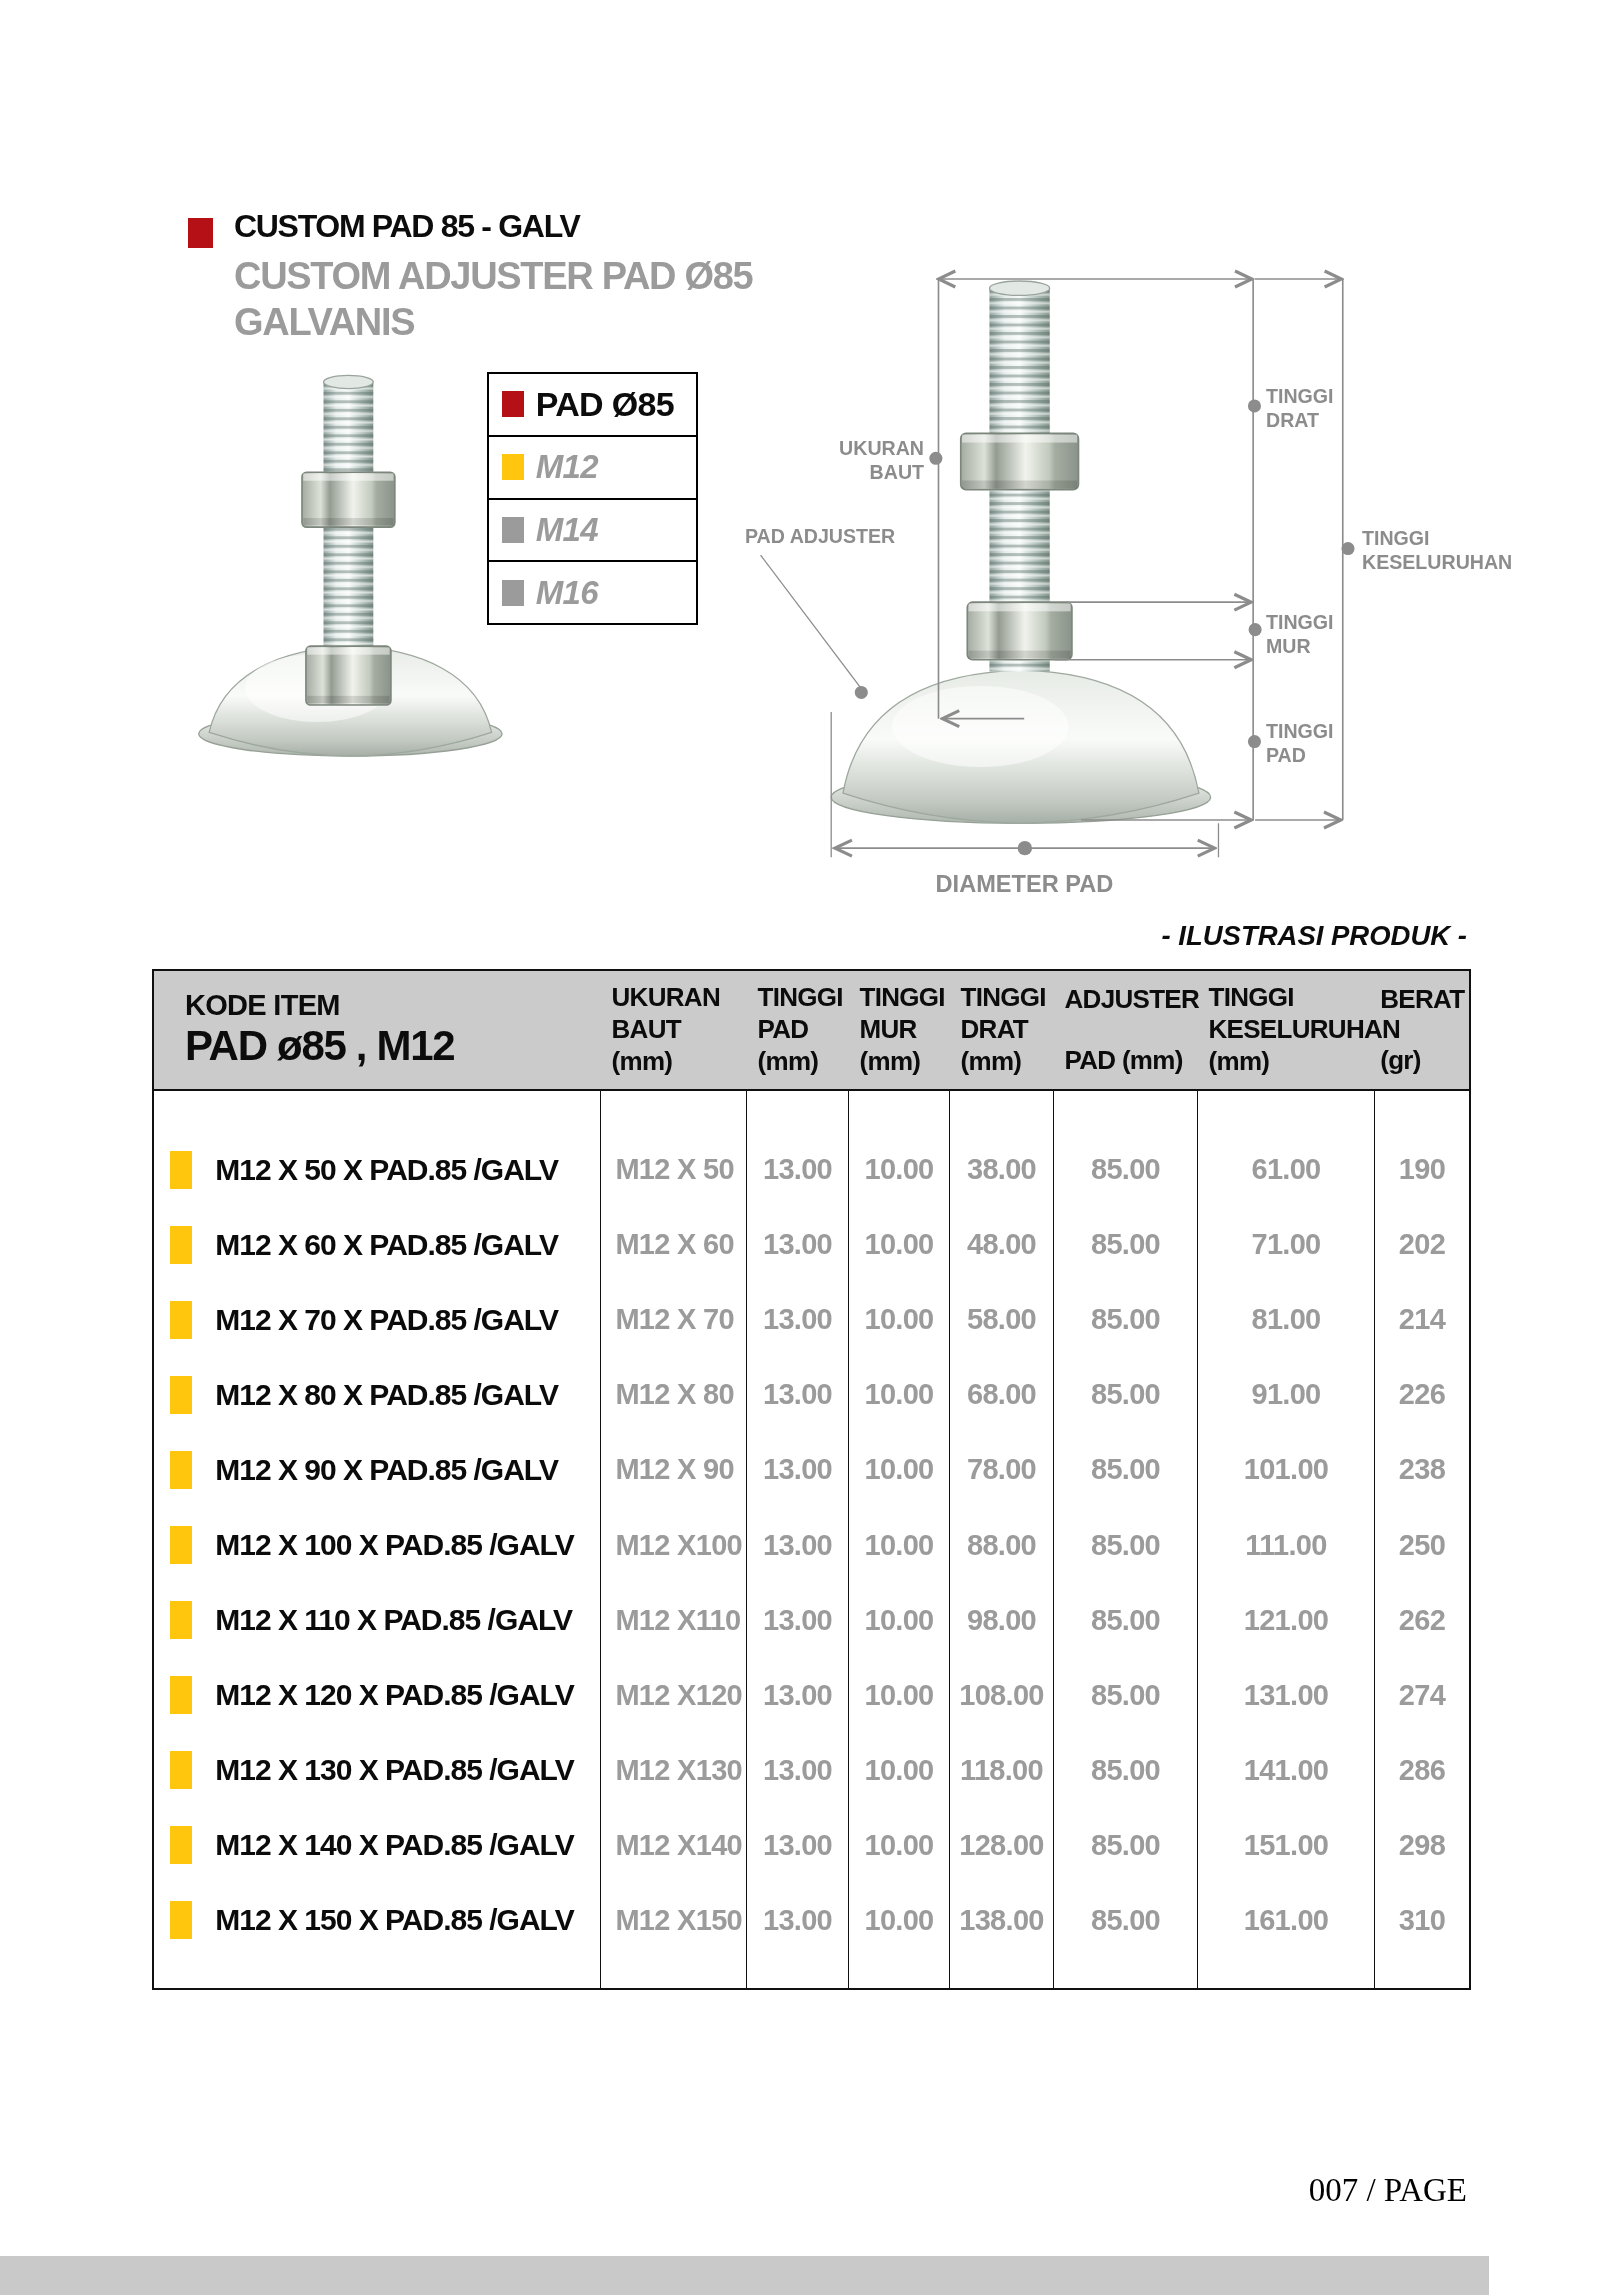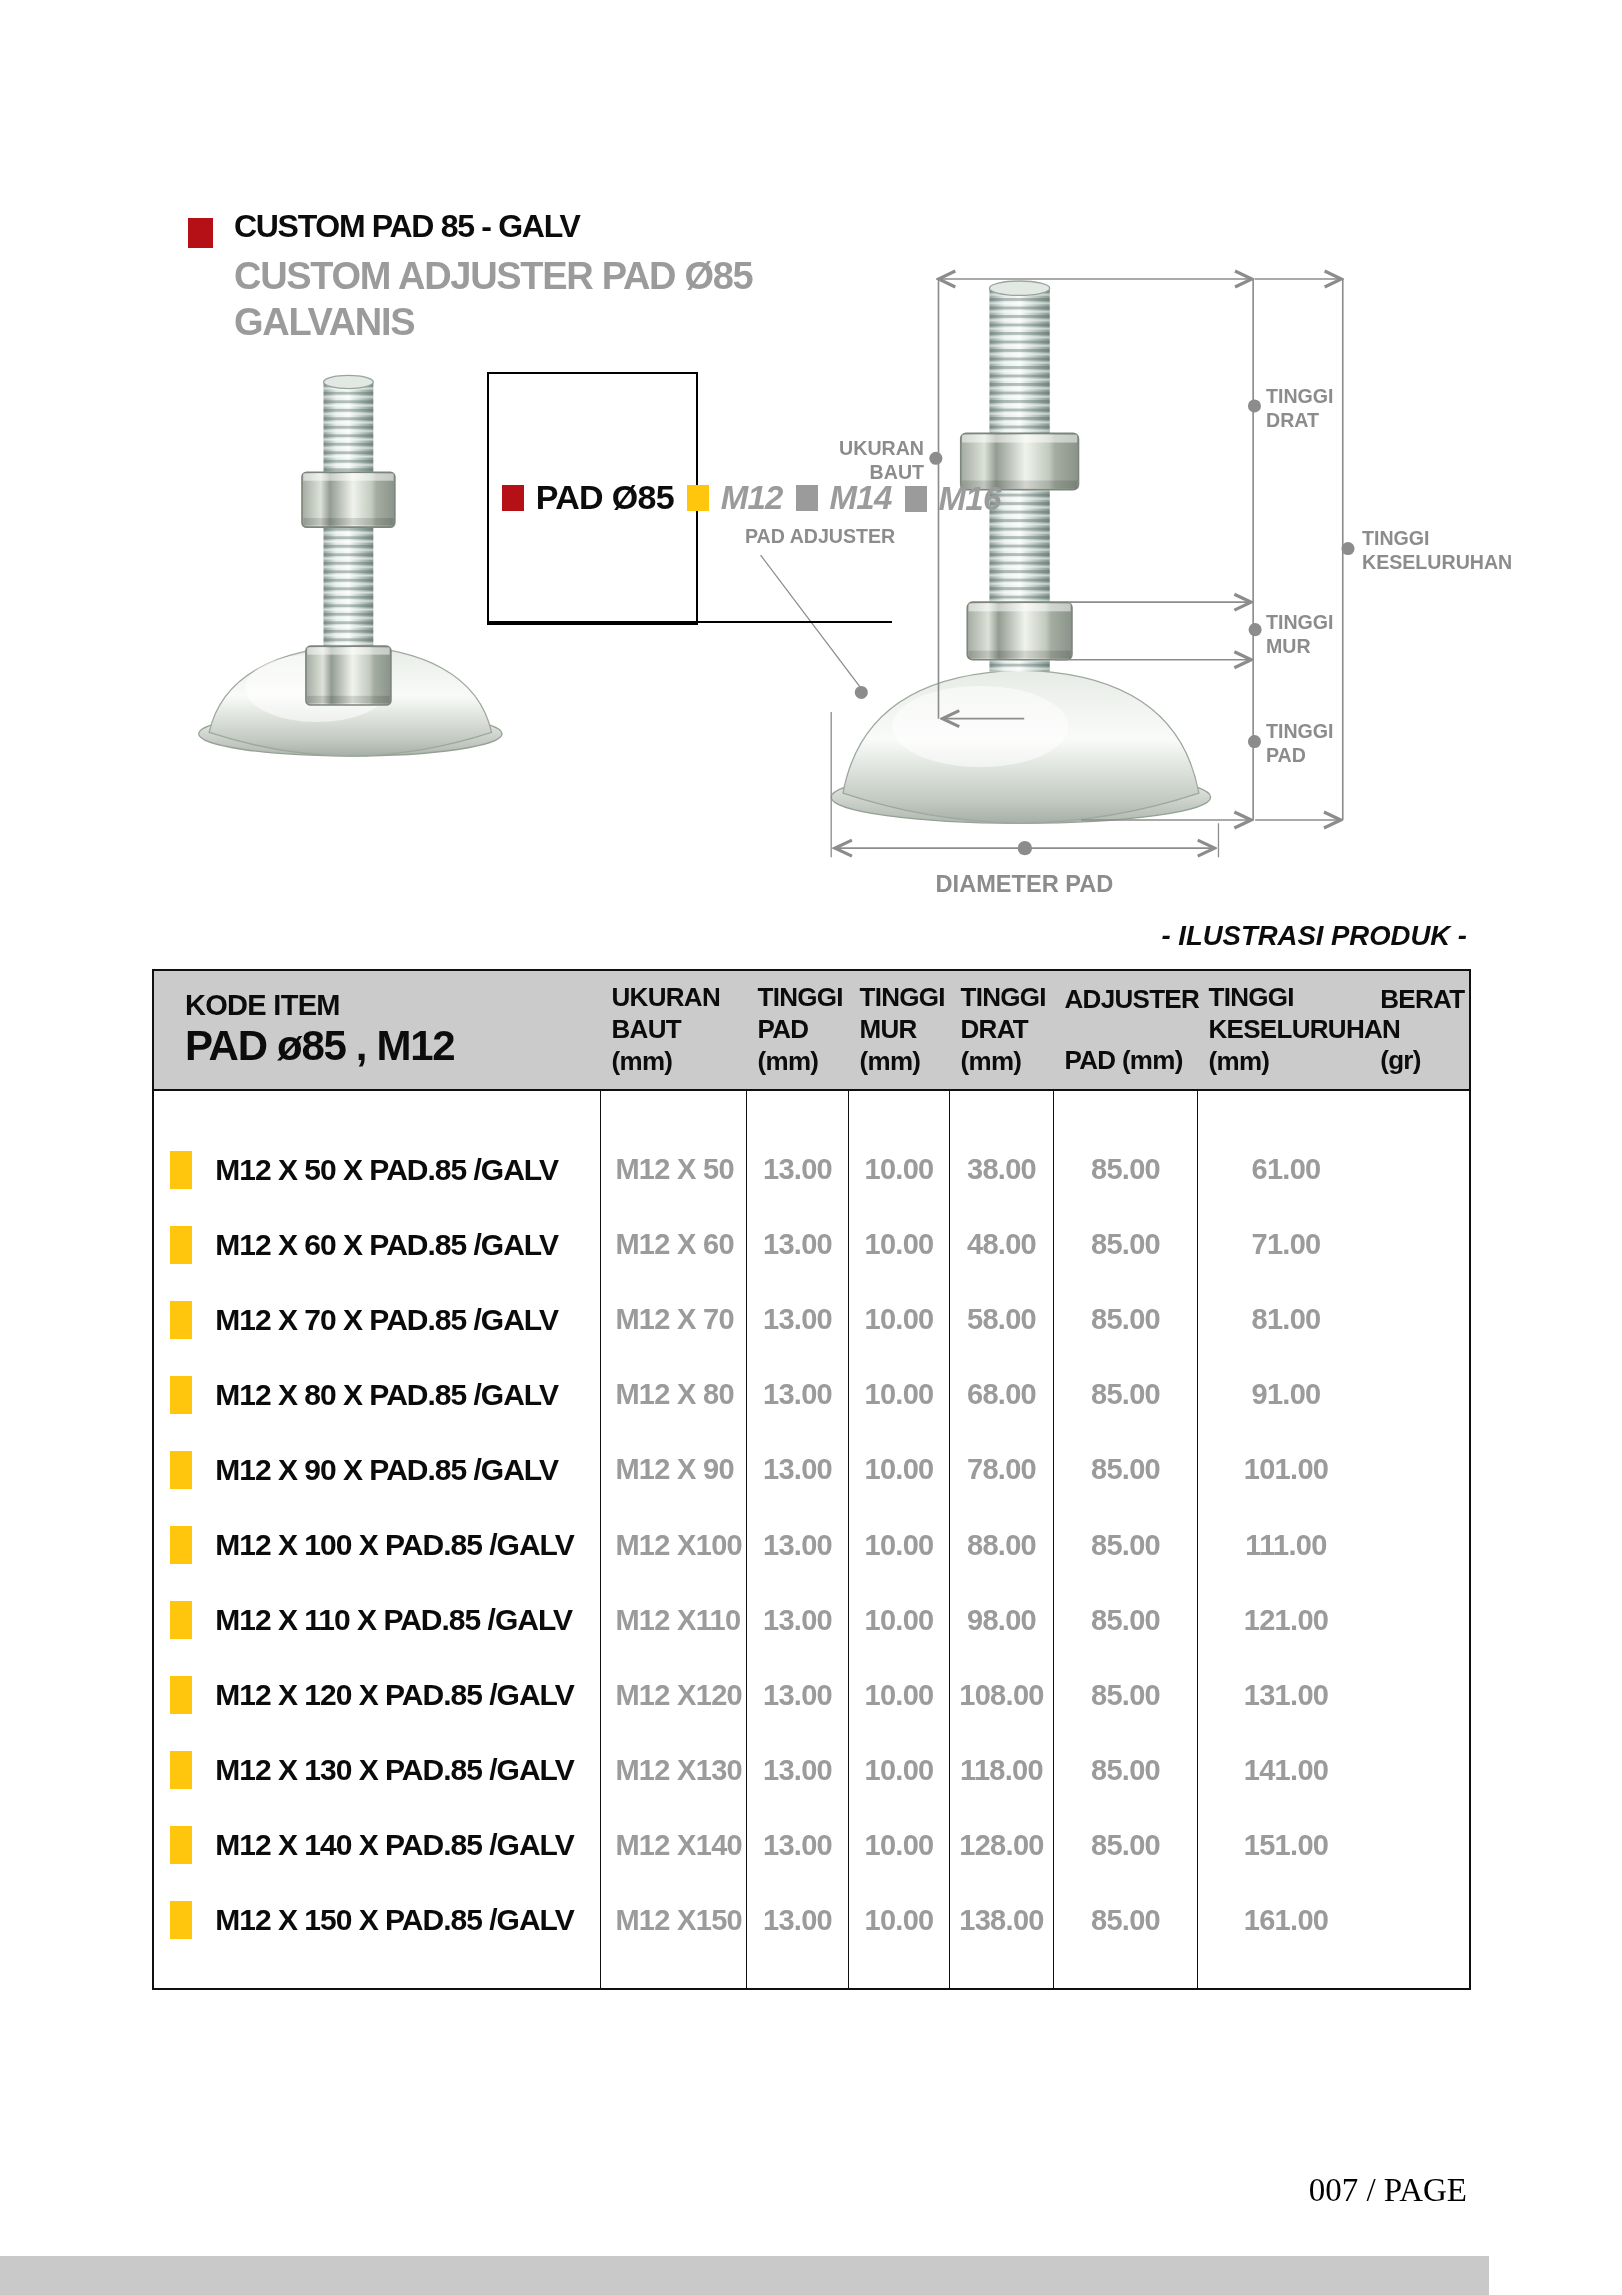--- a/index.html
+++ b/index.html
@@ -20,21 +20,21 @@
     position:absolute;left:234px;
     font-size:38px;font-weight:bold;color:#9b9b9b;letter-spacing:-1.3px;white-space:nowrap;
   }
   .hdr-sub1{top:255px;}
   .hdr-sub2{top:301px;}
 
   
   .legend{
     position:absolute;left:487px;top:372px;width:211px;height:253px;
     border:2px solid #000;background:#fff;box-sizing:border-box;
-    display:flex;flex-direction:row;z-index:3;
+    display:flex;flex-direction:column;z-index:3;
   }
   .legend-row{flex:1;display:flex;align-items:center;border-bottom:2.6px solid #000;}
   .legend-row:last-child{border-bottom:none;text-align:center;}
   .legend-sw{width:22px;height:26px;margin-left:13px;flex:0 0 auto;}
   .legend-label{margin-left:11.8px;font-weight:bold;white-space:nowrap;}
   .legend-label.primary{font-size:34px;color:#0c0c0c;letter-spacing:-0.7px;}
   .legend-label.muted{font-size:33px;color:#9b9b9b;font-style:italic;letter-spacing:-0.7px;}
 
   
   .photo-svg{position:absolute;left:183px;top:366px;width:340px;height:406px;z-index:1;}
@@ -453,20 +453,33 @@
           <div class="tcell">81.00</div>
           <div class="tcell">91.00</div>
           <div class="tcell">101.00</div>
           <div class="tcell">111.00</div>
           <div class="tcell">121.00</div>
           <div class="tcell">131.00</div>
           <div class="tcell">141.00</div>
           <div class="tcell">151.00</div>
           <div class="tcell">161.00</div>
         </div>
+      <div class="tcol c-wlast">
+          <div class="tcell">190</div>
+          <div class="tcell">202</div>
+          <div class="tcell">214</div>
+          <div class="tcell">226</div>
+          <div class="tcell">238</div>
+          <div class="tcell">250</div>
+          <div class="tcell">262</div>
+          <div class="tcell">274</div>
+          <div class="tcell">286</div>
+          <div class="tcell">298</div>
+          <div class="tcell">310</div>
+        </div>
     </div>
   </div>
 
   <div class="footer-page">007 / PAGE</div>
   <div class="bottom-bar" style="background: rgb(201, 201, 201);"></div>
 
 </div>
 
 
 </body></html>

